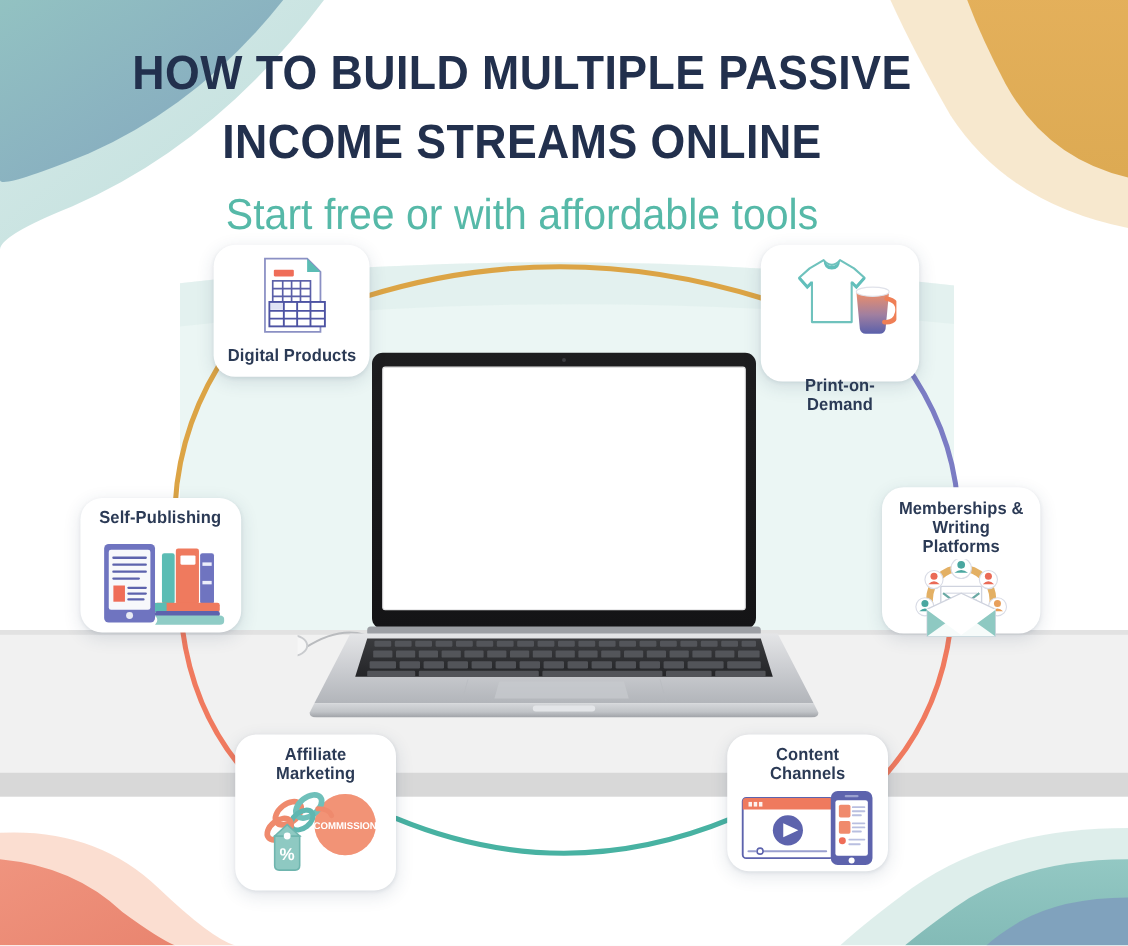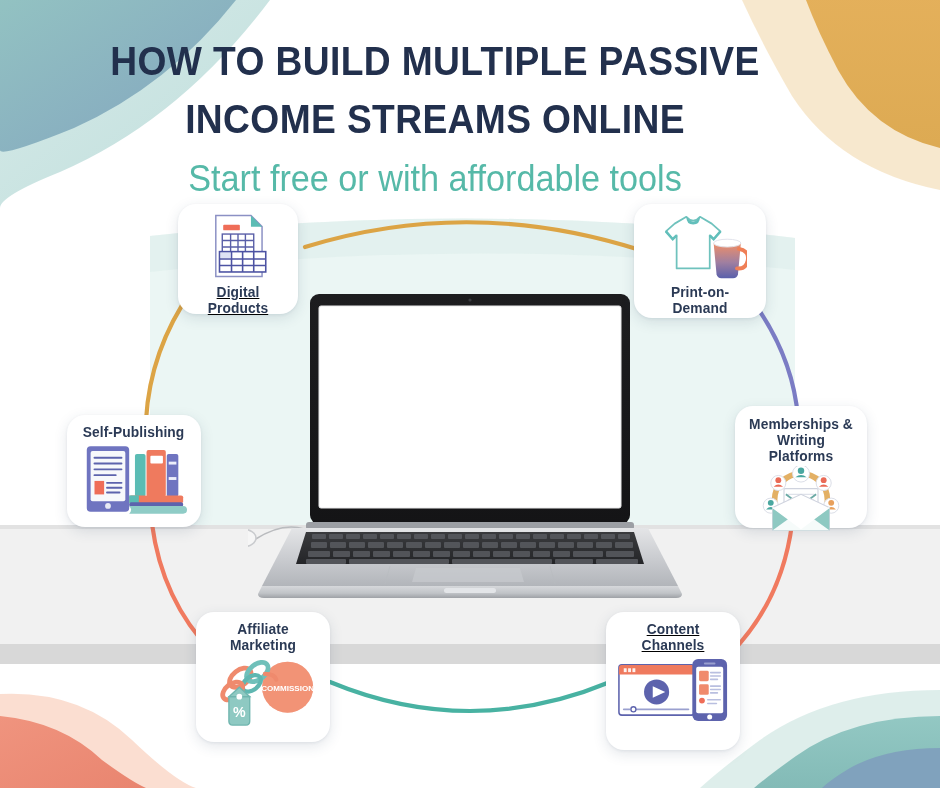--- a/index.html
+++ b/index.html
@@ -68,32 +68,32 @@
     color:#2b3a55;
     text-align:center;
     letter-spacing:0.1px;
     white-space:pre-line;
     transform:scaleX(0.95);
     transform-origin:center;
   }
   .card-icon { display:flex; align-items:center; justify-content:center; }
 
   
-  #card-digital-products { left:178px; top:204px; width:120px; height:110px;
-      padding:6px 8px 9px;text-decoration:underline; }
+  #card-digital-products { left:178px; top:204px; width:130px; height:110px;
+      padding:6px 8px 9px; }
   #card-print-on-demand  { left:634px; top:204px; width:132px; height:114px;
-      padding:6px 8px 9px; }
+      padding:6px 8px 9px;gap:30px; }
   #card-self-publishing  { left:67px;  top:415px; width:134px; height:112px;
-      padding:9px 8px 6px; }
+      padding:9px 8px 6px;justify-content:space-between; }
   #card-memberships      { left:735px; top:406px; width:132px; height:122px;
       padding:10px 10px 6px; }
   #card-affiliate        { left:196px; top:612px; width:134px; height:130px;
       padding:9px 8px 6px; }
-  #card-content-channels { left:606px; top:612px; width:134px; height:138px;
-      padding:9px 8px 6px;text-decoration:underline; }
+  #card-content-channels { left:606px; top:612px; width:134px; height:114px;
+      padding:9px 8px 6px; }
 
   
   #laptop { position:absolute; left:248px; top:286px; width:440px; height:312px; z-index:20; }
 </style>
 </head>
 <body>
 
 <div id="stage">
 
   <svg class="layer" viewBox="0 0 940 788" width="940" height="788" preserveAspectRatio="none">

